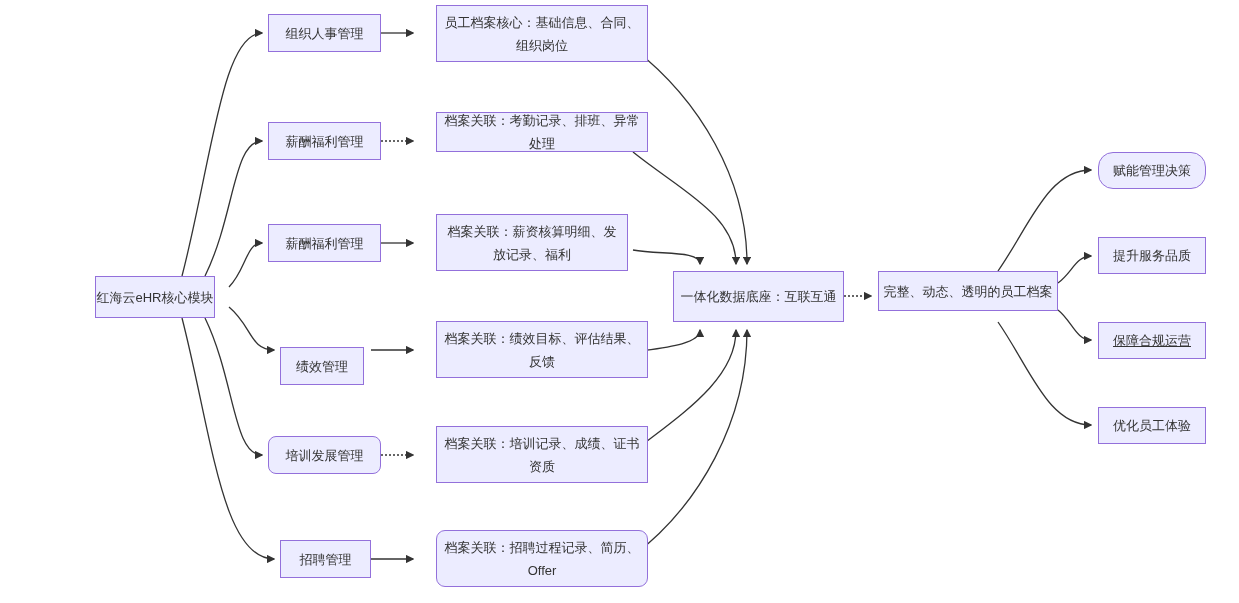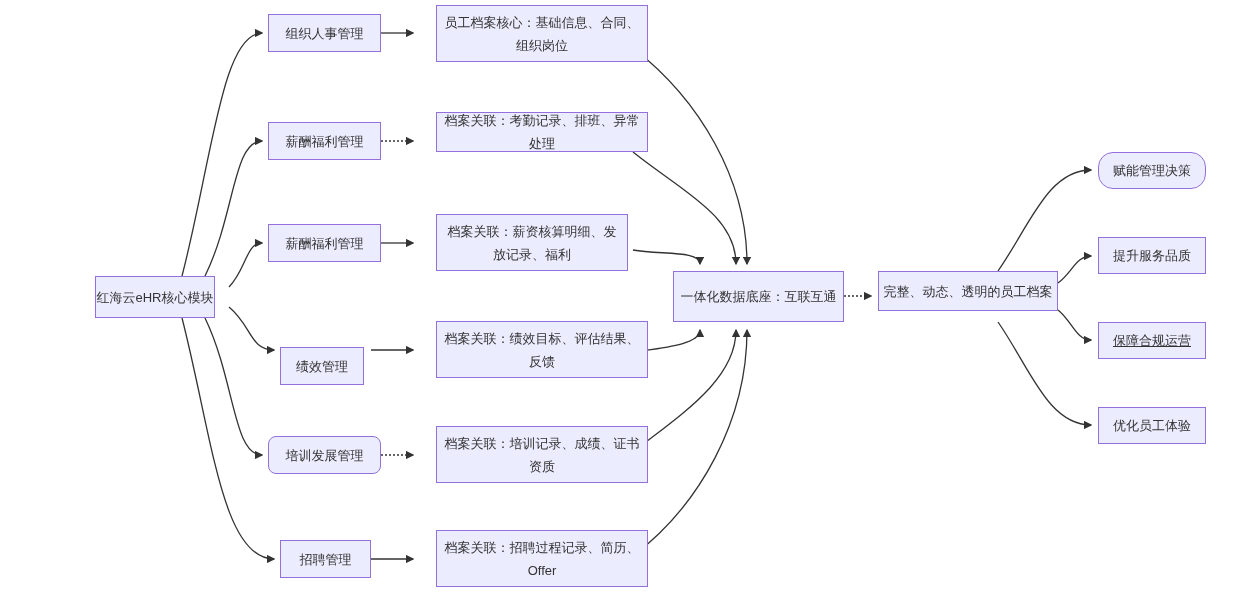--- a/index.html
+++ b/index.html
@@ -75,21 +75,21 @@
   <div class="node" style="left:268px;top:224px;width:113px;height:38px;">薪酬福利管理</div>
   <div class="node" style="left:280px;top:331px;width:84px;height:38px;margin-top:16px;">绩效管理</div>
   <div class="node" style="left:268px;top:436px;width:113px;height:38px;border-radius:8px;">培训发展管理</div>
   <div class="node" style="left:280px;top:540px;width:91px;height:38px;">招聘管理</div>
 
   <div class="node detail" style="left:420px;top:5px;width:212px;height:57px;">员工档案核心：基础信息、合同、组织岗位</div>
   <div class="node detail" style="left:420px;top:112px;width:212px;height:40px;">档案关联：考勤记录、排班、异常处理</div>
   <div class="node detail" style="left:420px;top:214px;width:192px;height:57px;">档案关联：薪资核算明细、发放记录、福利</div>
   <div class="node detail" style="left:420px;top:321px;width:212px;height:57px;">档案关联：绩效目标、评估结果、反馈</div>
   <div class="node detail" style="left:420px;top:426px;width:212px;height:57px;">档案关联：培训记录、成绩、证书资质</div>
-  <div class="node detail" style="left:420px;top:530px;width:212px;height:57px;">档案关联：招聘过程记录、简历、Offer</div>
+  <div class="node detail" style="left:420px;top:530px;width:212px;height:57px;border-radius:9px;">档案关联：招聘过程记录、简历、Offer</div>
 
   <div class="node" style="left:673px;top:271px;width:171px;height:51px;">一体化数据底座：互联互通</div>
 
   <div class="node" style="left:878px;top:271px;width:180px;height:40px;">完整、动态、透明的员工档案</div>
 
   <div class="node" style="left:1098px;top:152px;width:108px;height:37px;border-radius:15px;">赋能管理决策</div>
   <div class="node" style="left:1098px;top:237px;width:108px;height:37px;">提升服务品质</div>
   <div class="node" style="left:1098px;top:322px;width:108px;height:37px;text-decoration:underline;">保障合规运营</div>
   <div class="node" style="left:1098px;top:407px;width:108px;height:37px;">优化员工体验</div>
 

